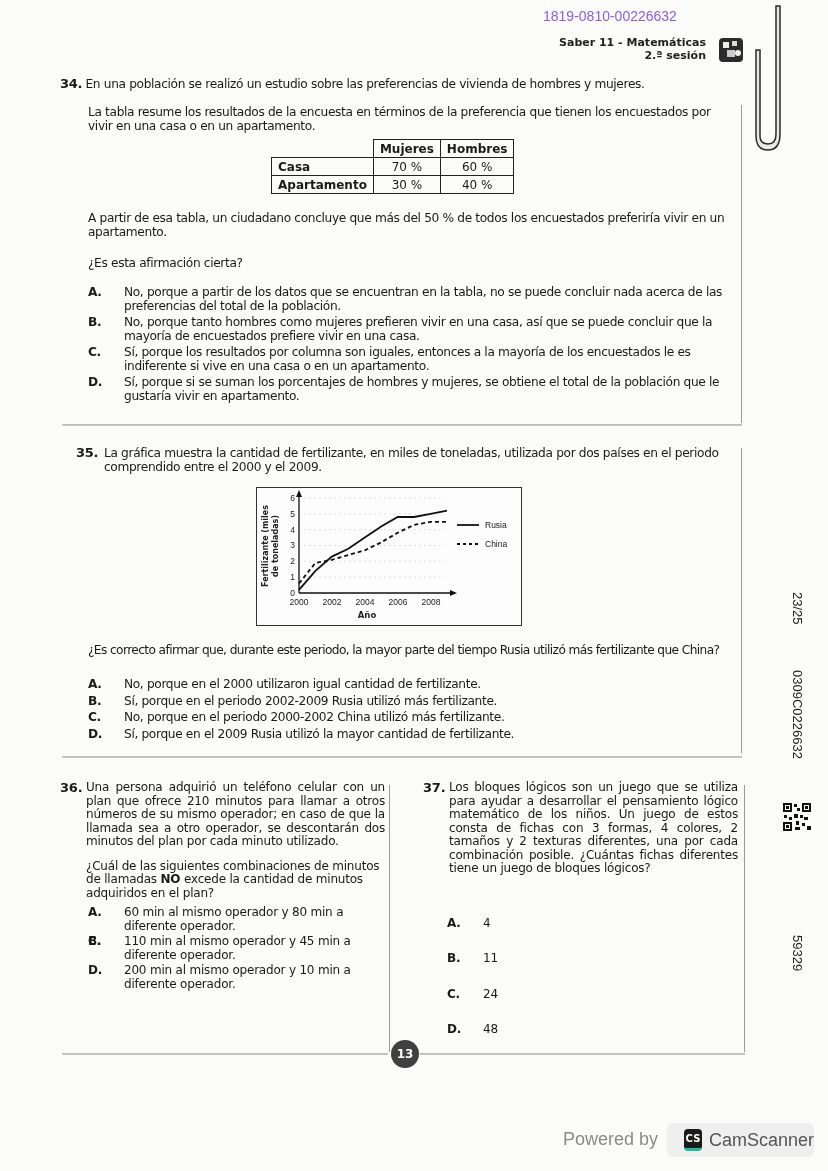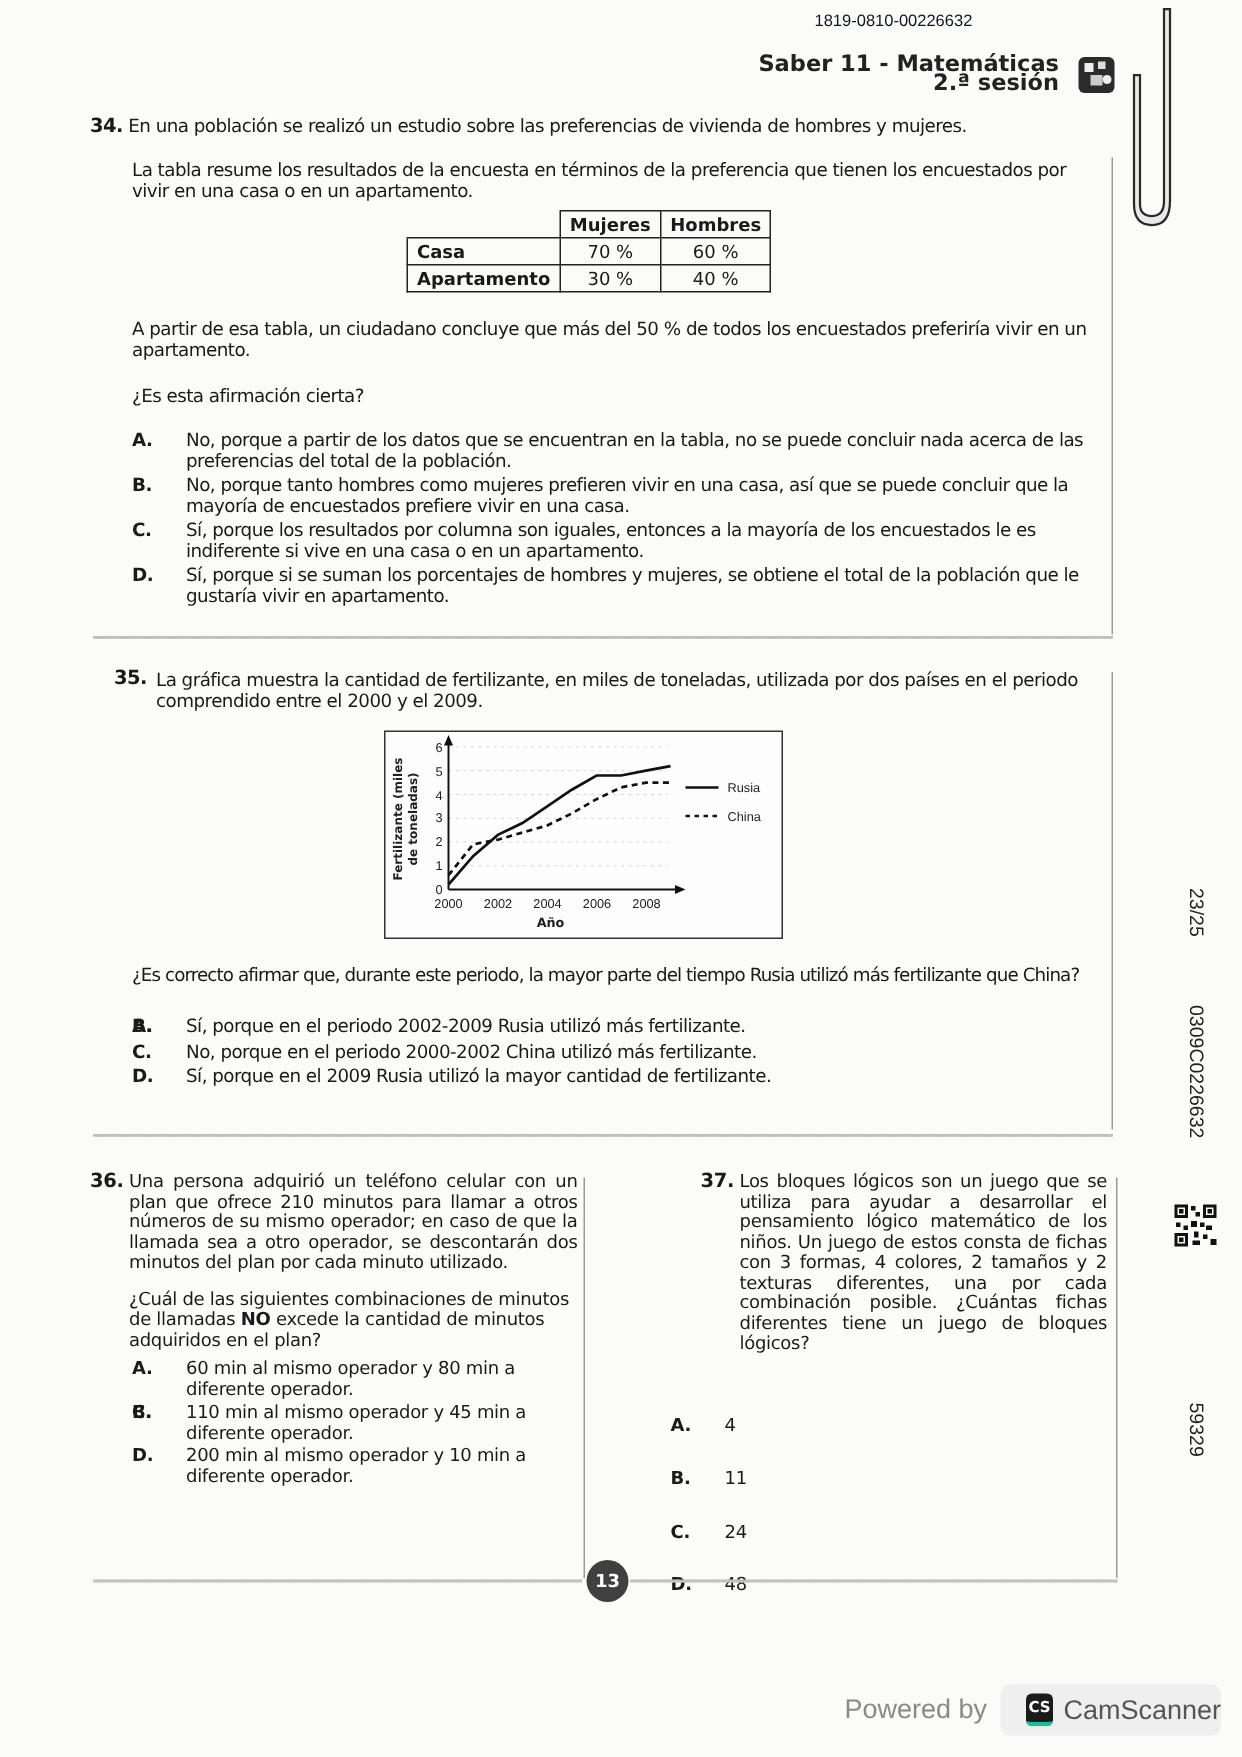--- a/index.html
+++ b/index.html
@@ -2,22 +2,22 @@
 <html><head>
 <meta charset="utf-8">
 <style>
   html, body { margin:0; padding:0; }
   body {
     width:828px; height:1171px; position:relative; overflow:hidden;
     background:#fbfbfa; color:#1a1a1a;
     font-family:"DejaVu Sans", sans-serif;
   }
   .abs { position:absolute; }
-  .doc-id { left:543px; top:8px; font-family:"Liberation Sans", sans-serif; font-size:11px; color:#0f172a; }
-  .exam-title { right:122px; top:36px; text-align:right; font-size:15px; line-height:13px; font-weight:bold; color:#222; }
+  .doc-id { left:543px; top:8px; font-family:"Liberation Sans", sans-serif; font-size:14px; color:#8b5cf6; }
+  .exam-title { right:122px; top:36px; text-align:right; font-size:11px; line-height:13px; font-weight:bold; color:#222; }
   .exam-logo { left:718px; top:37px; width:26px; height:26px; }
   .clip { left:752px; top:4px; width:34px; height:148px; }
 
   .qnum { font-weight:bold; font-size:13px; }
   .txt { font-size:12.2px; line-height:14px; letter-spacing:-0.35px; }
   .opt { position:relative; padding-left:36px; font-size:12.2px; line-height:13.5px; letter-spacing:-0.35px; }
   .opt .lbl { position:absolute; left:0; top:0; font-weight:bold; }
   .narrow { font-size:12px; line-height:13.5px; letter-spacing:-0.2px; }
 
   table.pref { border-collapse:collapse; font-size:12px; }
@@ -141,21 +141,21 @@
     <line x1="200" y1="37" x2="222" y2="37" stroke="#111" stroke-width="1.8"></line>
     <text x="228" y="40" font-family="Liberation Sans, sans-serif" font-size="8.5" fill="#222">Rusia</text>
     <line x1="200" y1="56" x2="222" y2="56" stroke="#111" stroke-width="1.8" stroke-dasharray="3 3"></line>
     <text x="228" y="59" font-family="Liberation Sans, sans-serif" font-size="8.5" fill="#222">China</text>
   </svg>
 </div>
 
 <div class="abs" style="left:88px; top:643px; width:652px;">
   <div class="txt" style="letter-spacing:-0.6px; white-space:nowrap;">¿Es correcto afirmar que, durante este periodo, la mayor parte del tiempo Rusia utilizó más fertilizante que China?</div>
   <div style="margin-top:21px;">
-    <div class="opt" style="margin-bottom:3px;"><span class="lbl">A.</span></div>
+    <div class="opt" style="margin-bottom:3px;"><span class="lbl">A.</span><span>No, porque en el 2000 utilizaron igual cantidad de fertilizante.</span></div>
     <div class="opt" style="margin-bottom:3px;"><span class="lbl">B.</span><span>Sí, porque en el periodo 2002-2009 Rusia utilizó más fertilizante.</span></div>
     <div class="opt" style="margin-bottom:3px;"><span class="lbl">C.</span><span>No, porque en el periodo 2000-2002 China utilizó más fertilizante.</span></div>
     <div class="opt"><span class="lbl">D.</span><span>Sí, porque en el 2009 Rusia utilizó la mayor cantidad de fertilizante.</span></div>
   </div>
 </div>
 <div class="abs rule" style="left:62px; top:756px; width:680px;"></div>
 
 <div class="abs" style="left:60px; top:781px; width:325px;">
   <div class="narrow" style="position:relative; padding-left:26px;">
     <span class="qnum" style="position:absolute; left:0; top:0;">36.</span>
@@ -168,21 +168,21 @@
     <div class="opt narrow" style="margin-bottom:2px;"><span class="lbl">A.</span><span>60 min al mismo operador y 80 min a diferente operador.</span></div>
     <div class="opt narrow" style="margin-bottom:2px;"><span class="lbl">B.</span></div>
     <div class="opt narrow" style="margin-bottom:2px;"><span class="lbl">C.</span><span>110 min al mismo operador y 45 min a diferente operador.</span></div>
     <div class="opt narrow"><span class="lbl">D.</span><span>200 min al mismo operador y 10 min a diferente operador.</span></div>
   </div>
 </div>
 <div class="abs vrule" style="left:389px; top:785px; height:267px;"></div>
 <div class="abs rule" style="left:62px; top:1053px; width:326px;"></div>
 
 <div class="abs" style="left:423px; top:781px; width:315px;">
-  <div class="narrow" style="position:relative; padding-left:26px;margin-left:44px;">
+  <div class="narrow" style="position:relative; padding-left:26px;">
     <span class="qnum" style="position:absolute; left:0; top:0;">37.</span>
     <span style="text-align:justify; display:block;">Los bloques lógicos son un juego que se utiliza para ayudar a desarrollar el pensamiento lógico matemático de los niños. Un juego de estos consta de fichas con 3 formas, 4 colores, 2 tamaños y 2 texturas diferentes, una por cada combinación posible. ¿Cuántas fichas diferentes tiene un juego de bloques lógicos?</span>
   </div>
   <div style="margin:41px 0 0 24px;">
     <div class="opt narrow" style="margin-bottom:22px;"><span class="lbl">A.</span><span>4</span></div>
     <div class="opt narrow" style="margin-bottom:22px;"><span class="lbl">B.</span><span>11</span></div>
     <div class="opt narrow" style="margin-bottom:22px;"><span class="lbl">C.</span><span>24</span></div>
     <div class="opt narrow"><span class="lbl">D.</span><span>48</span></div>
   </div>
 </div>

